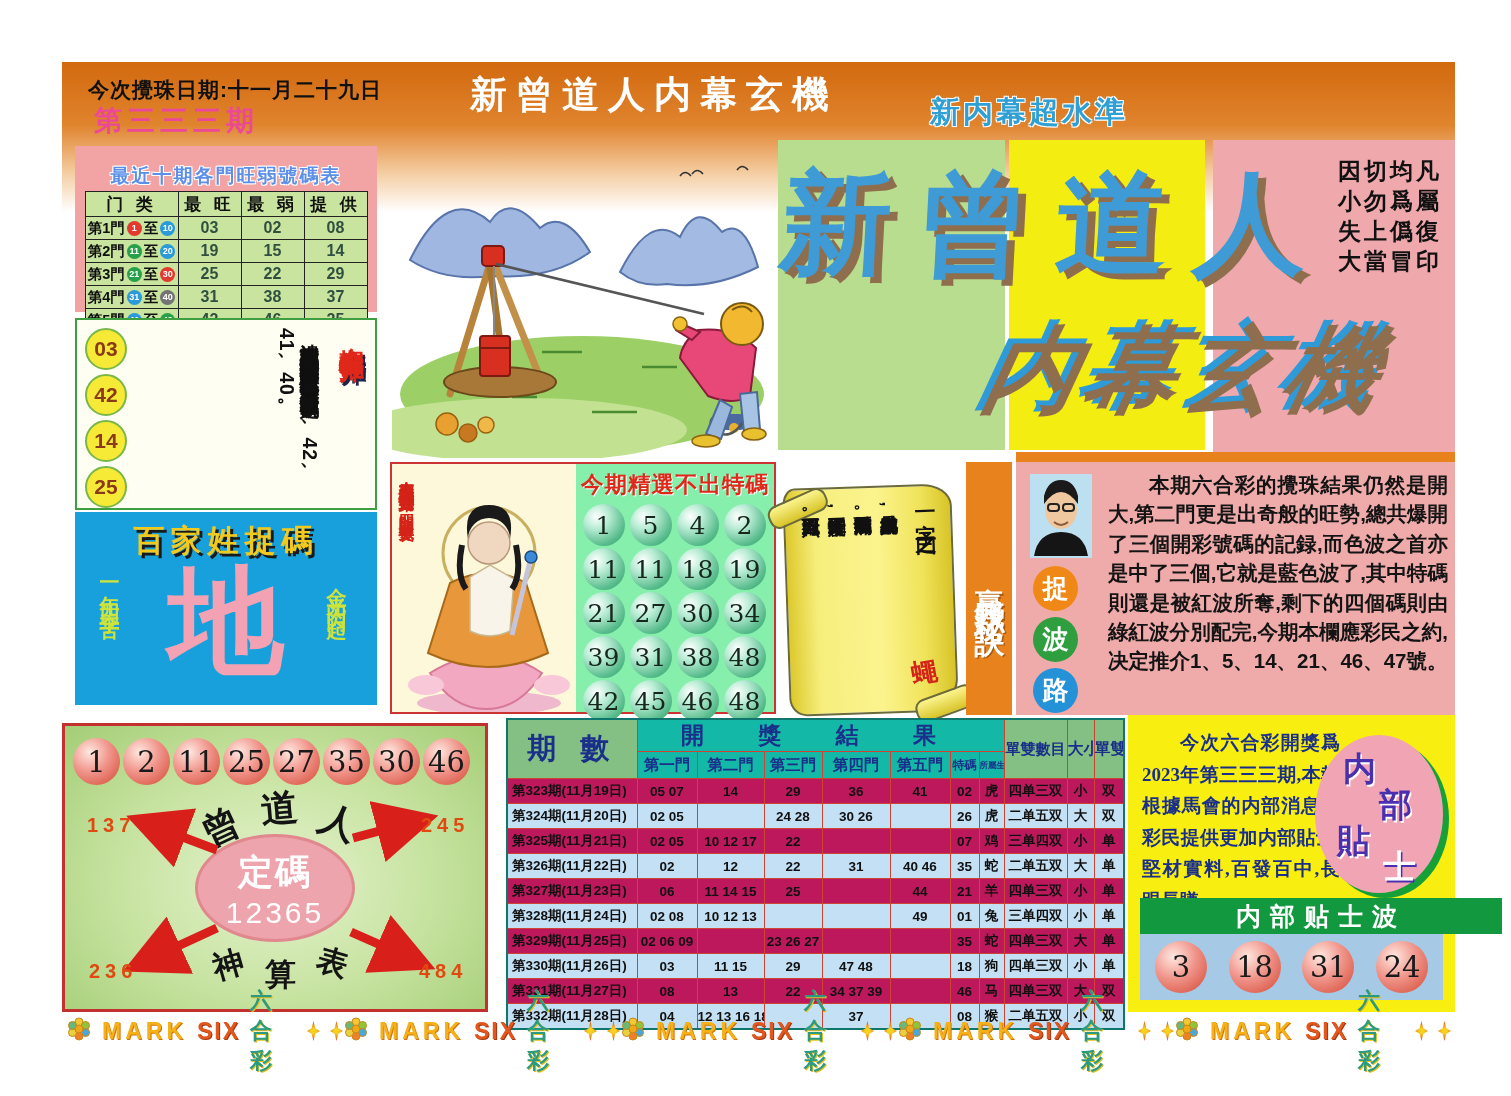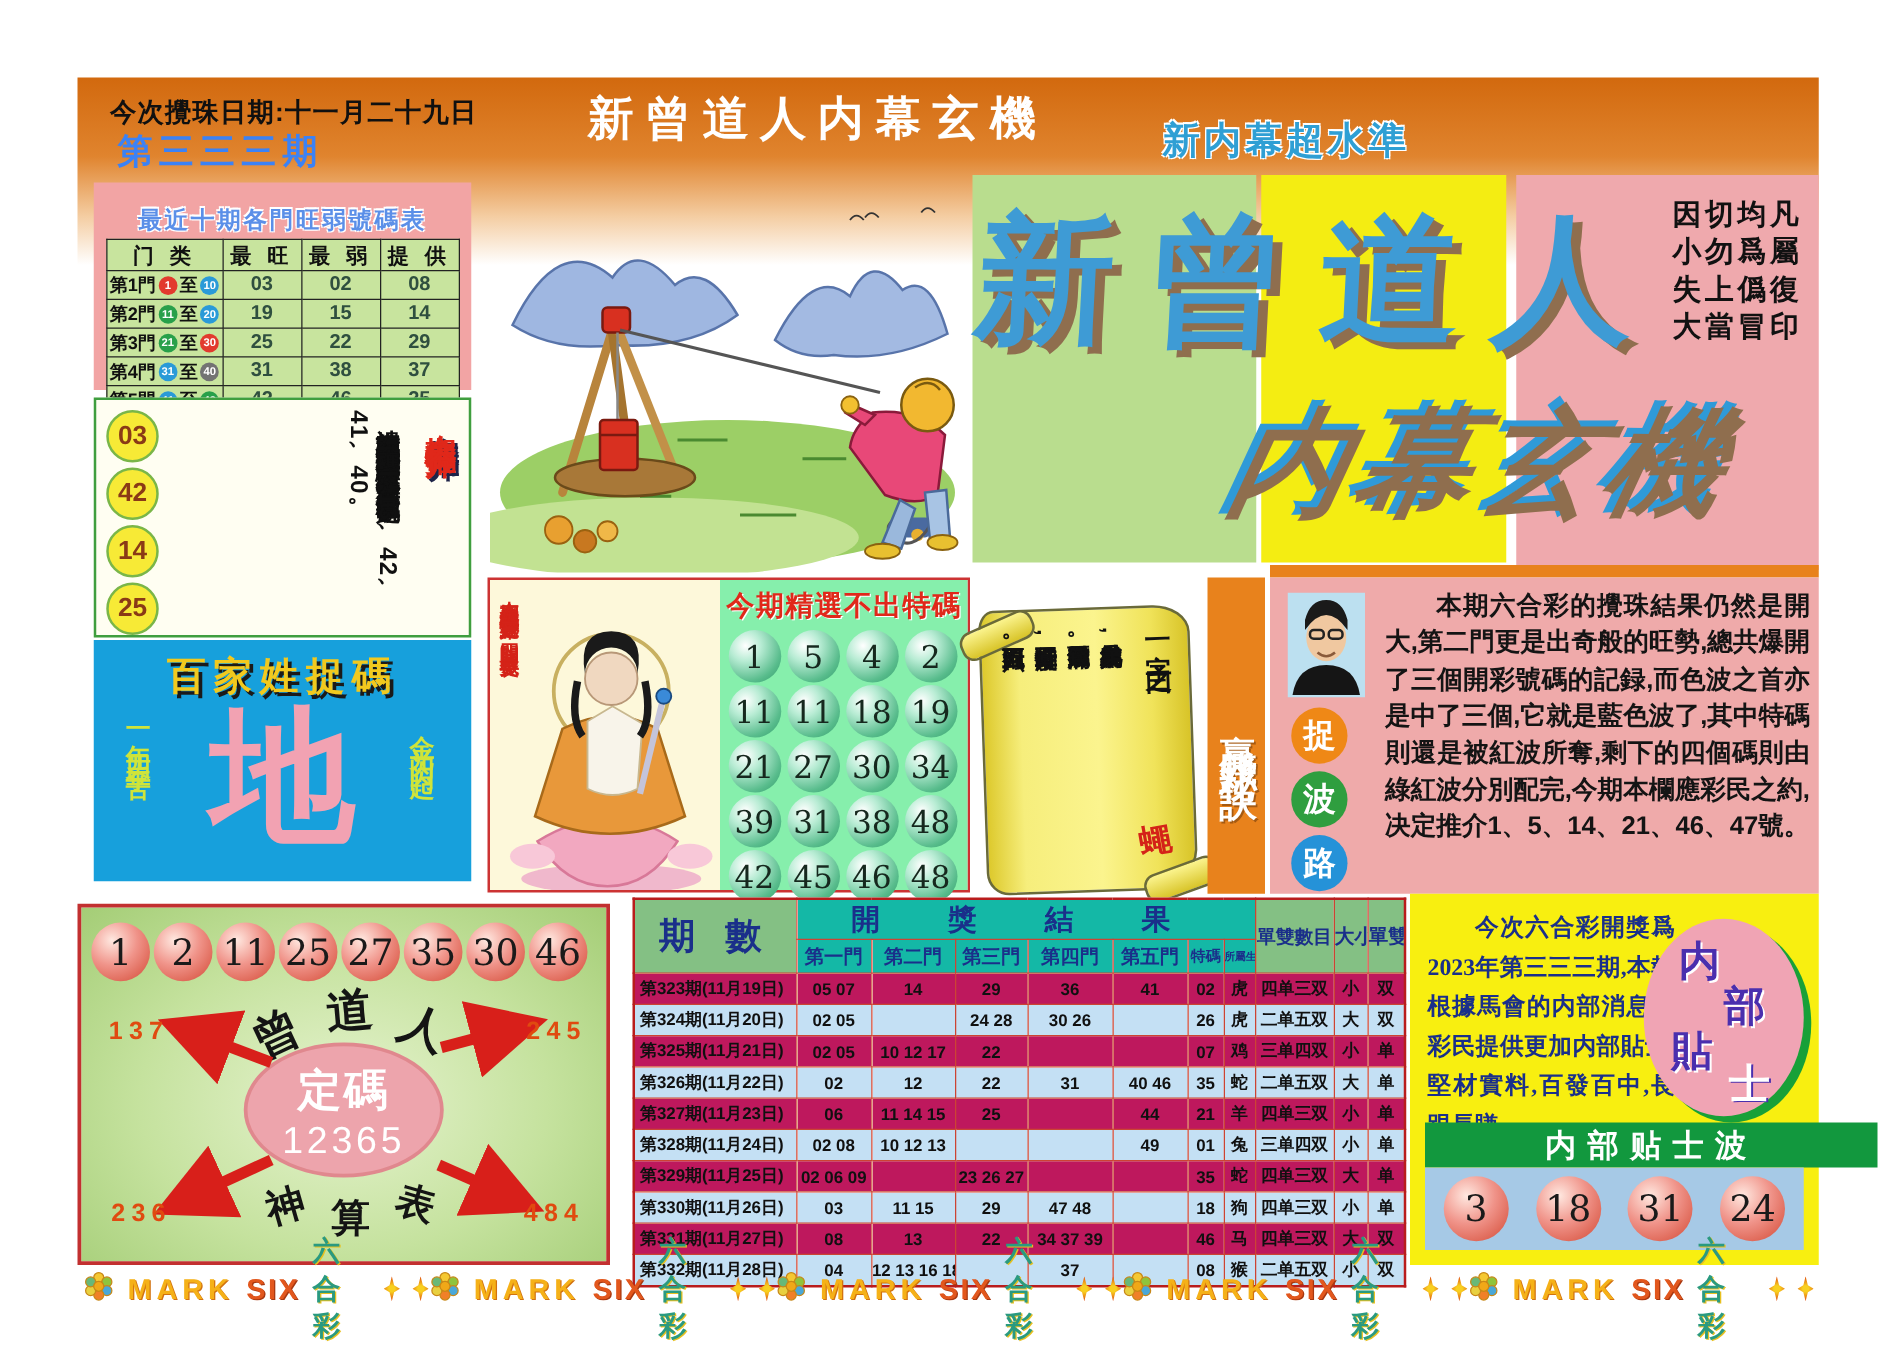--- a/index.html
+++ b/index.html
@@ -4,21 +4,21 @@
 <style>
   html,body{margin:0;padding:0;background:#fff;}
   #page{position:relative;width:1511px;height:1096px;background:#fff;overflow:hidden;
         font-family:"Liberation Sans",sans-serif;color:#111;}
   .abs{position:absolute;}
 
   
   .banner{left:62px;top:62px;width:1393px;height:150px;
     background:linear-gradient(180deg,#d2690e 0%,#e0842e 42%,#f4cda2 74%,#ffffff 100%);}
   .draw-date{left:88px;top:76px;font-size:21px;font-weight:bold;letter-spacing:1px;color:#101010;}
-  .issue{left:94px;top:102px;font-size:28px;font-weight:bold;letter-spacing:5px;color:#3b82f6;}
+  .issue{left:94px;top:102px;font-size:28px;font-weight:bold;letter-spacing:5px;color:#ec4899;}
   .main-title{left:470px;top:70px;font-size:37px;font-weight:bold;letter-spacing:9px;color:#fff;white-space:nowrap;}
   .watermark{left:930px;top:92px;font-size:30px;font-weight:bold;letter-spacing:3px;color:#2f9fd4;
     text-shadow:1px 1px 0 #fff,-1px -1px 0 #fff,1px -1px 0 #fff,-1px 1px 0 #fff;}
 
   
   .blk{top:140px;height:310px;}
   .blk-green{left:778px;width:227px;background:#b9dd8e;}
   .blk-yellow{left:1009px;width:196px;background:#f4ed12;}
   .blk-pink{left:1213px;width:242px;height:316px;background:#efa9ad;}
   .logo-top{left:780px;top:168px;width:670px;font-size:112px;font-weight:bold;color:#3e9bd5;
@@ -110,21 +110,21 @@
   .a-circles{position:absolute;left:17px;top:104px;display:flex;flex-direction:column;gap:6px;}
   .a-circle{width:45px;height:45px;border-radius:50%;color:#fff;font-size:26px;font-weight:bold;
     display:flex;align-items:center;justify-content:center;}
   .a-par{position:absolute;left:92px;top:8px;width:340px;font-size:20.5px;font-weight:bold;line-height:29.4px;
     text-indent:2em;text-align:justify;color:#141414;}
 
   
   .results{left:506px;top:718px;}
   .results table{border-collapse:collapse;table-layout:fixed;width:617px;background:#fff;}
   .results th,.results td{border:1px solid #cc4433;padding:0;text-align:center;font-weight:bold;overflow:hidden;white-space:nowrap;}
-  .results table{border:2px solid #b91c1c;padding-left:24px;}
+  .results table{border:2px solid #0f766e;padding-left:24px;}
   .h-green{background:#84c084;color:#1a2f8a;}
   .h-pink{background:#14b8a6;color:#1a2f8a;}
   .th-period{font-size:29px;letter-spacing:8px;}
   .th-result{font-size:23px;letter-spacing:24px;height:26px;}
   .th-door{font-size:15.5px;height:26px;}
   .th-special{font-size:12px;}
   .th-zodiac{font-size:8.5px;line-height:9px;white-space:normal;}
   .th-group{font-size:15px;}
   .th-sp2{font-size:16px;}
   .results tbody td{height:24px;font-size:13.5px;color:#101010;}

